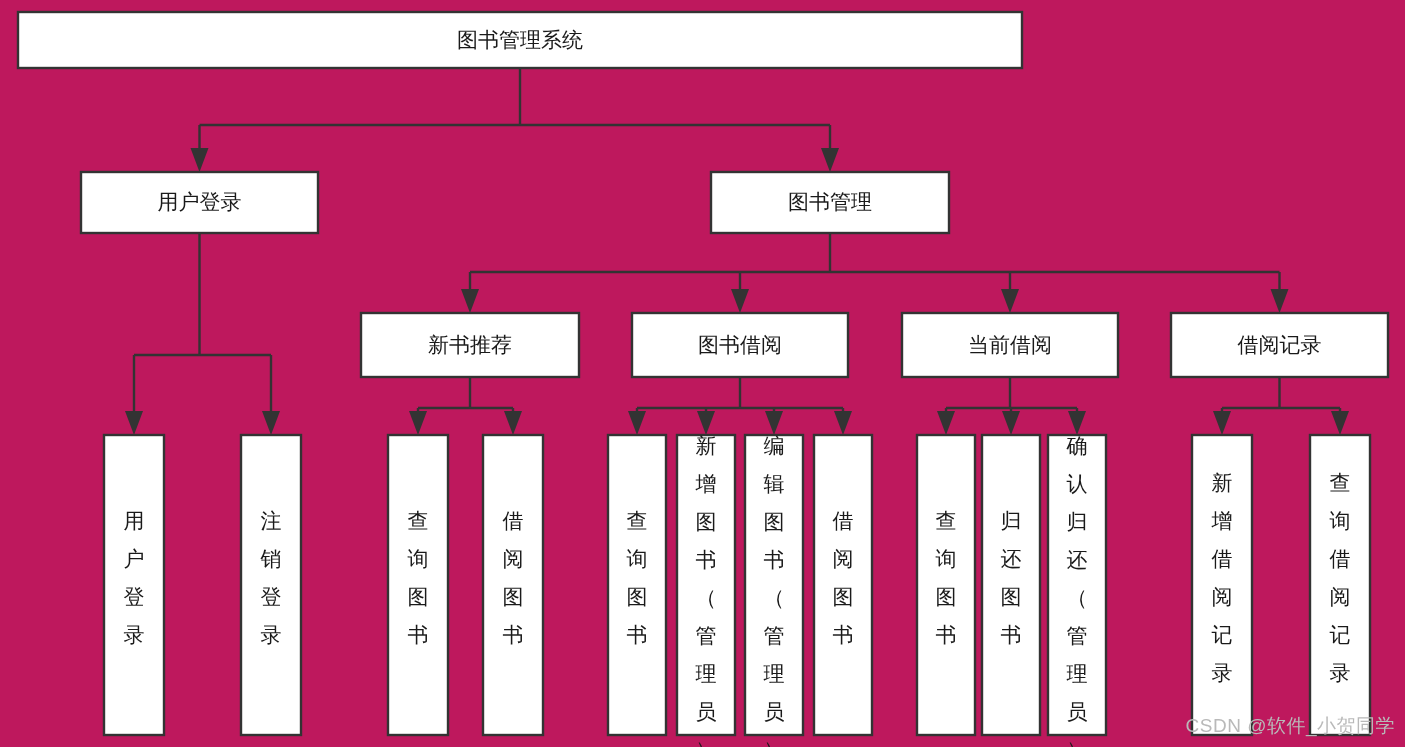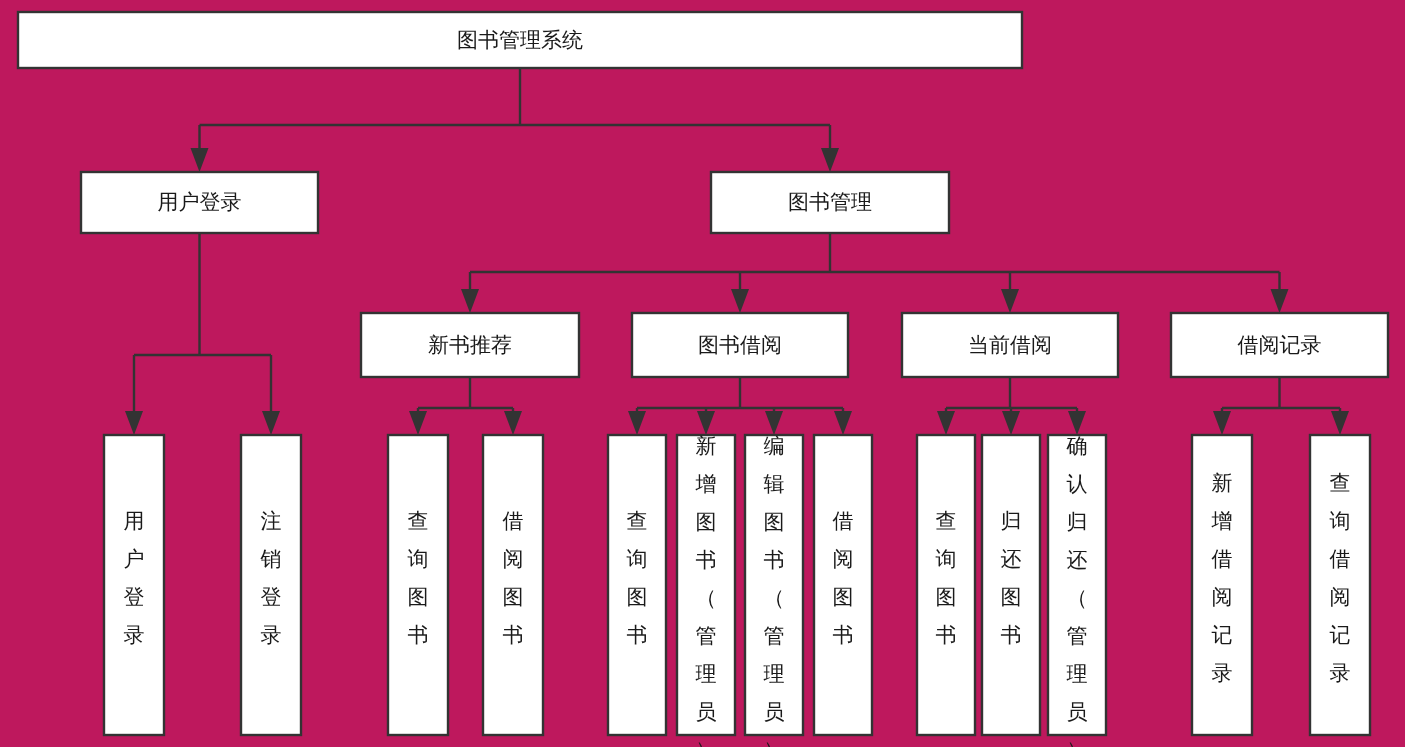--- a/index.html
+++ b/index.html
@@ -201,13 +201,14 @@
         <g>
           <rect x="1192" y="435" width="60" height="300" class="node-rect"></rect>
           <text x="1222" y="0" class="node-label-v"><tspan x="1222" y="490">新</tspan><tspan x="1222" y="528">增</tspan><tspan x="1222" y="566">借</tspan><tspan x="1222" y="604">阅</tspan><tspan x="1222" y="642">记</tspan><tspan x="1222" y="680">录</tspan></text>
         </g>
         <g>
           <rect x="1310" y="435" width="60" height="300" class="node-rect"></rect>
           <text x="1340" y="0" class="node-label-v"><tspan x="1340" y="490">查</tspan><tspan x="1340" y="528">询</tspan><tspan x="1340" y="566">借</tspan><tspan x="1340" y="604">阅</tspan><tspan x="1340" y="642">记</tspan><tspan x="1340" y="680">录</tspan></text>
         </g>
       </g>
   </svg>
+  <div class="watermark">CSDN @软件_小贺同学</div>
 </div>
 
 </body></html>

